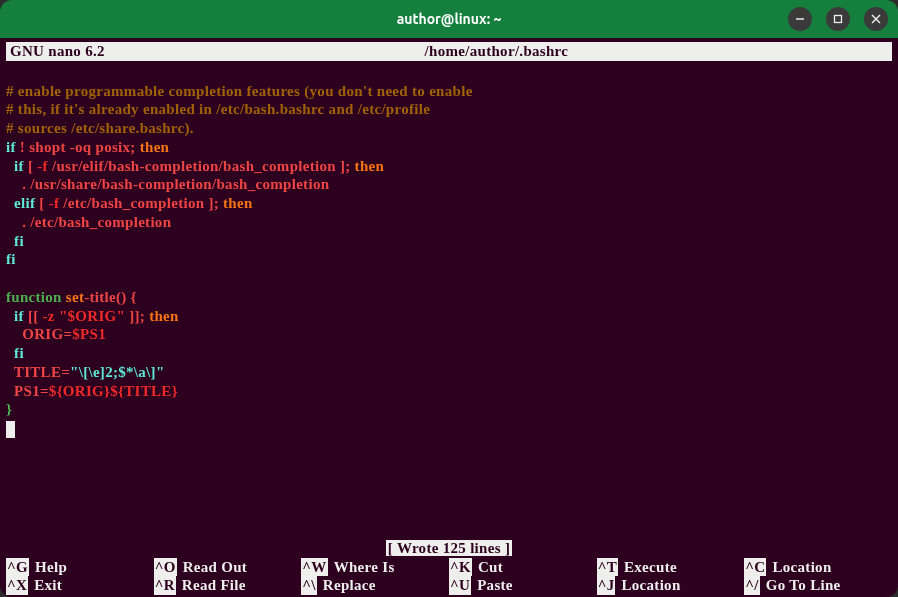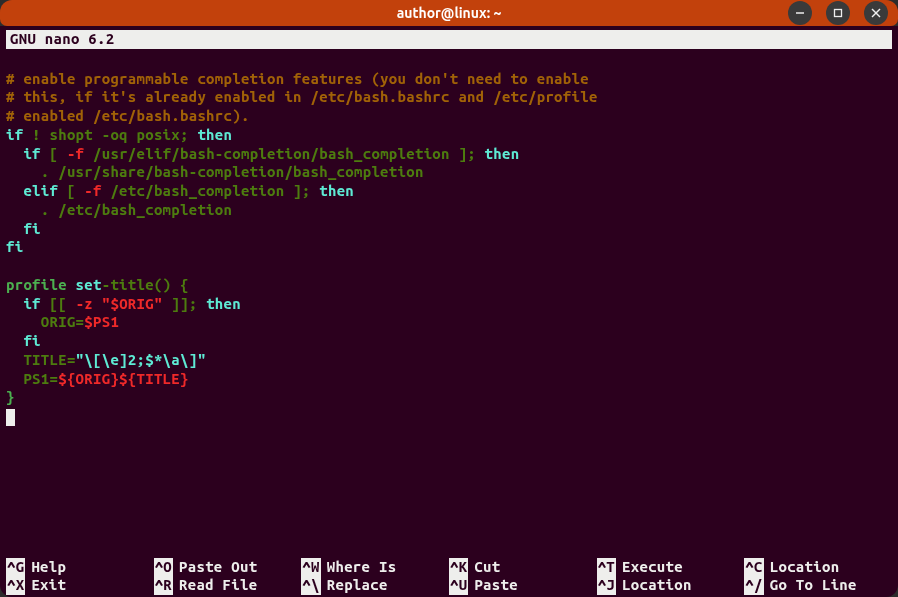--- a/index.html
+++ b/index.html
@@ -8,28 +8,27 @@
     font-family: "Ubuntu Mono", "DejaVu Sans Mono", monospace;
     font-size: 15px;
     width: 898px;
     height: 597px;
     overflow: hidden;
     border-radius: 12px;
     display: flex;
     flex-direction: column;
   }
   .titlebar {
-    height: 26px;
-    background: #c2410c;
+    height: 38px;
+    background: #15803d;
     display: flex;
     align-items: center;
     justify-content: center;
     position: relative;
     color: #ffffff;
-    border-radius: 7px;
   }
   .titlebar-title {
     font-family: "Ubuntu", sans-serif;
     font-weight: 600;
     font-size: 14px;
   }
   .window-controls {
     position: absolute;
     right: 10px;
     display: flex;
@@ -53,38 +52,39 @@
   .terminal {
     flex: 1;
     background: #2c001e;
     padding: 4px 6px 2px 6px;
     color: #eeeeec;
     font-weight: 600;
     line-height: 1.25;
     letter-spacing: 0.3px;
     display: flex;
     flex-direction: column;
+    font-family: Liberation Serif, serif;
   }
   .nano-header {
     background: #eeeeec;
     color: #2c001e;
     display: flex;
     padding: 0 4px;
     white-space: pre;
   }
   .nano-header .spacer { flex: 1; }
   .editor {
     flex: 1;
     white-space: pre;
     padding-top: 2px;
   }
   .c-comment { color: #a16207; }
   .c-yellow { color: #5eead4; }
-  .c-white  { color: #4d7c0f; }
-  .c-cyan   { color: #5eead4; }
+  .c-white  { color: #ef4444; }
+  .c-cyan   { color: #f97316; }
   .c-green  { color: #4caf50; }
   .c-red    { color: #ef2929; }
   .cursor {
     display: inline-block;
     width: 9px;
     height: 17px;
     background: #eeeeec;
     vertical-align: bottom;
   }
   .status-line {
@@ -132,49 +132,53 @@
         </svg>
     </div>
   </div>
 </div>
 
 <div class="terminal">
 
   <div class="nano-header">
     <span>GNU nano 6.2</span>
     <span class="spacer"></span>
+    <span>/home/author/.bashrc</span>
     <span class="spacer"></span>
   </div>
 
   <div class="editor">
 <span class="c-comment"># enable programmable completion features (you don't need to enable</span>
 <span class="c-comment"># this, if it's already enabled in /etc/bash.bashrc and /etc/profile</span>
-<span class="c-comment"># enabled /etc/bash.bashrc).</span>
+<span class="c-comment"># sources /etc/share.bashrc).</span>
 <span class="c-yellow">if</span><span class="c-white"> ! shopt -oq posix;</span><span class="c-cyan"> then</span>
 <span class="c-yellow">  if</span><span class="c-white"> [ </span><span class="c-red">-f</span><span class="c-white"> /usr/elif/bash-completion/bash_completion ];</span><span class="c-cyan"> then</span>
 <span class="c-white">    . /usr/share/bash-completion/bash_completion</span>
 <span class="c-yellow">  elif</span><span class="c-white"> [ </span><span class="c-red">-f</span><span class="c-white"> /etc/bash_completion ];</span><span class="c-cyan"> then</span>
 <span class="c-white">    . /etc/bash_completion</span>
 <span class="c-yellow">  fi</span>
 <span class="c-yellow">fi</span>
 
-<span class="c-green">profile</span><span class="c-cyan"> set</span><span class="c-white">-title() {</span>
+<span class="c-green">function</span><span class="c-cyan"> set</span><span class="c-white">-title() {</span>
 <span class="c-yellow">  if</span><span class="c-white"> [[ </span><span class="c-red">-z "$ORIG"</span><span class="c-white"> ]];</span><span class="c-cyan"> then</span>
 <span class="c-white">    ORIG=</span><span class="c-red">$PS1</span>
 <span class="c-yellow">  fi</span>
 <span class="c-white">  TITLE=</span><span class="c-yellow">"\[\e]2;$*\a\]"</span>
 <span class="c-white">  PS1=</span><span class="c-red">${ORIG}${TITLE}</span>
 <span class="c-green">}</span>
 <span class="cursor"></span>
   </div>
 
+  <div class="status-line">
+    <span class="status-badge">[ Wrote 125 lines ]</span>
+  </div>
 
   <div class="shortcuts">
     <span class="sc-item"><span class="sc-key">^G</span><span>Help</span></span>
-    <span class="sc-item"><span class="sc-key">^O</span><span>Paste Out</span></span>
+    <span class="sc-item"><span class="sc-key">^O</span><span>Read Out</span></span>
     <span class="sc-item"><span class="sc-key">^W</span><span>Where Is</span></span>
     <span class="sc-item"><span class="sc-key">^K</span><span>Cut</span></span>
     <span class="sc-item"><span class="sc-key">^T</span><span>Execute</span></span>
     <span class="sc-item"><span class="sc-key">^C</span><span>Location</span></span>
     <span class="sc-item"><span class="sc-key">^X</span><span>Exit</span></span>
     <span class="sc-item"><span class="sc-key">^R</span><span>Read File</span></span>
     <span class="sc-item"><span class="sc-key">^\</span><span>Replace</span></span>
     <span class="sc-item"><span class="sc-key">^U</span><span>Paste</span></span>
     <span class="sc-item"><span class="sc-key">^J</span><span>Location</span></span>
     <span class="sc-item"><span class="sc-key">^/</span><span>Go To Line</span></span>

